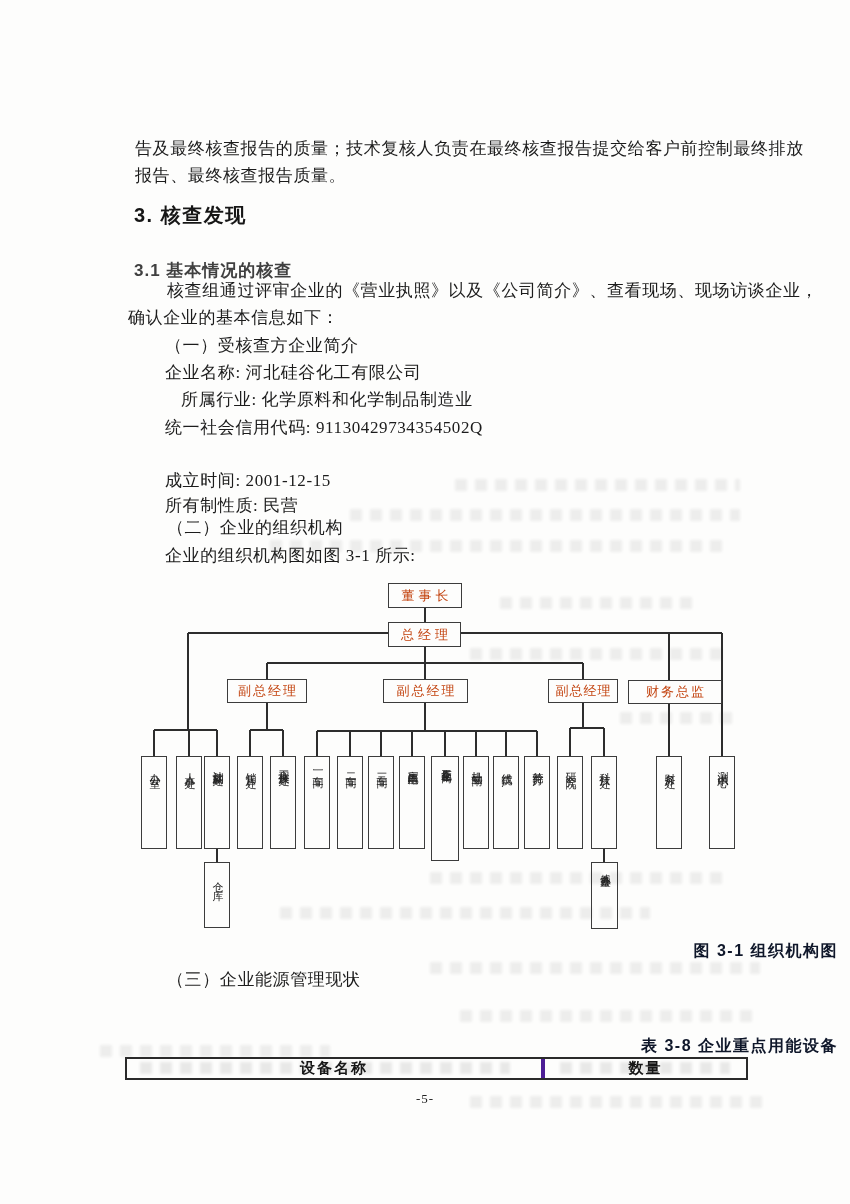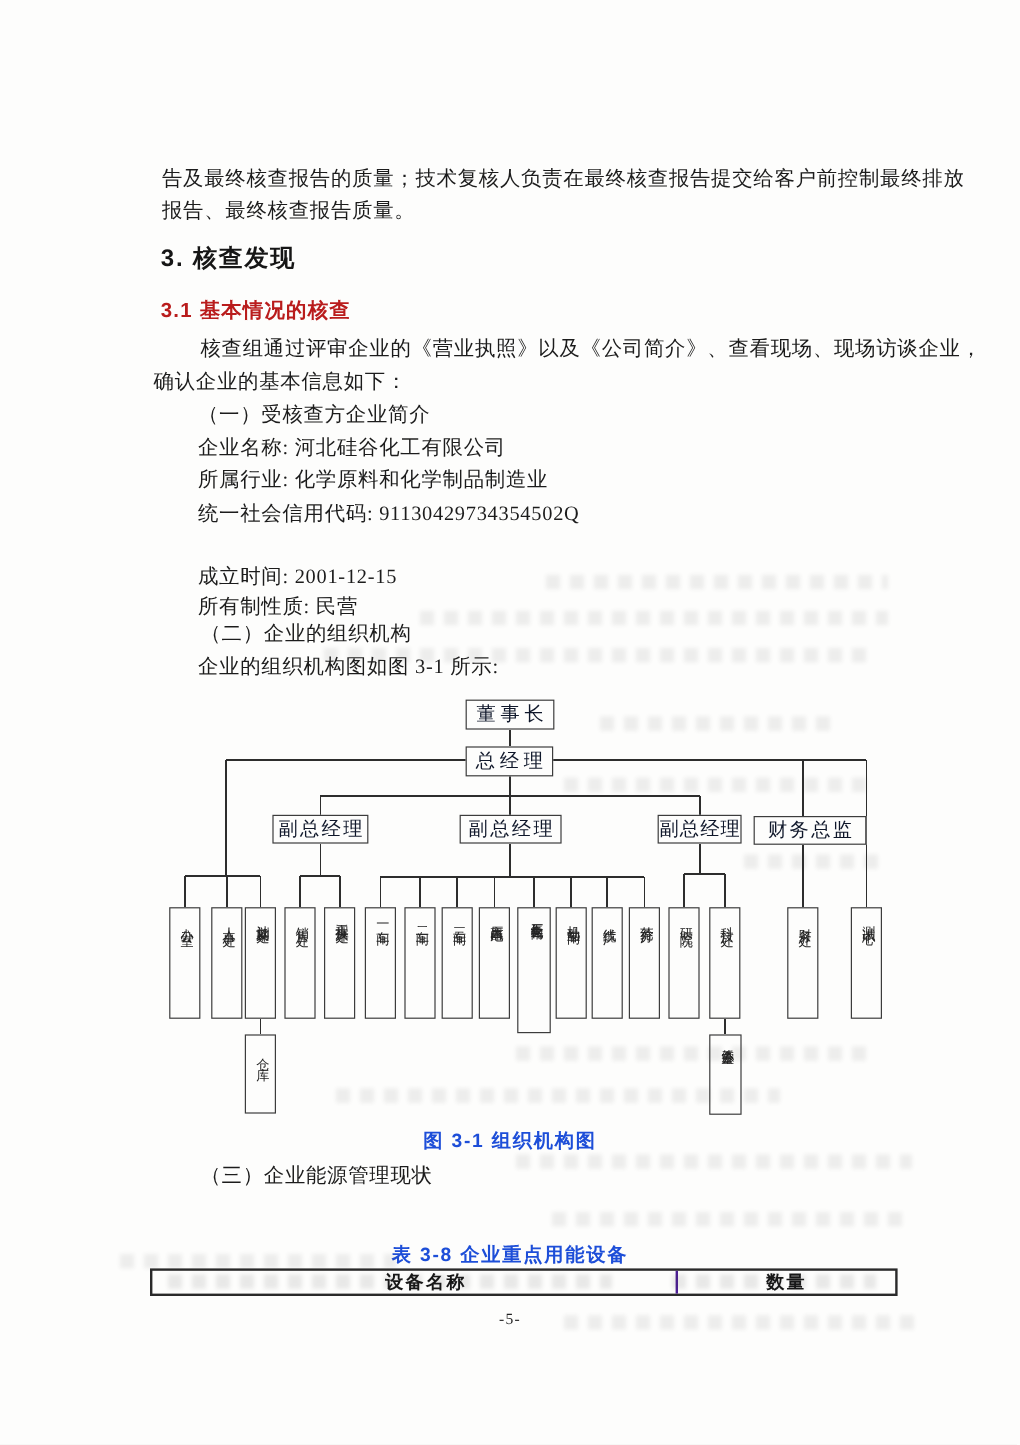--- a/index.html
+++ b/index.html
@@ -29,49 +29,50 @@
     white-space:nowrap;
     color:#161616;
   }
   .h2{
     position:absolute;
     font-family:"Liberation Sans","DejaVu Sans",sans-serif;
     font-weight:700;
     font-size:17px;
     letter-spacing:1px;
     white-space:nowrap;
-    color:#b91c1c;
+    color:#404040;
+    margin-top:12px;
   }
   .caption{
     position:absolute;
     left:12px;width:826px;
-    text-align:center;
+    text-align:right;
     font-family:"Liberation Sans","DejaVu Sans",sans-serif;
     font-weight:700;
     font-size:16px;
     letter-spacing:1.5px;
-    color:#1d4ed8;
+    color:#0f172a;
   }
   
   .org-chart{
     position:absolute;
     left:115px;top:575px;
     width:645px;height:360px;
   }
   .org-chart svg{position:absolute;left:0;top:0;shape-rendering:crispEdges;}
   .node{
     position:absolute;
     box-sizing:border-box;
     border:1.4px solid #3c3c3c;
     background:#fdfdfc;
     display:flex;align-items:center;justify-content:center;
-    font-size:16px;
+    font-size:13px;
     letter-spacing:4px;text-indent:4px;
     white-space:nowrap;
-    color:#0f172a;
+    color:#c2410c;
   }
   .vnode{
     position:absolute;
     box-sizing:border-box;
     border:1.4px solid #3c3c3c;
     background:#fdfdfc;
     writing-mode:vertical-rl;
     text-orientation:upright;
     font-size:11px;
     line-height:23px;       
@@ -86,22 +87,22 @@
     left:125px;top:1057px;
     width:623px;height:23px;
     box-sizing:border-box;
     border:2px solid #2a2a2a;
     display:flex;
     background:#fdfdfc;
   }
   .tbl .c1{
     box-sizing:border-box;
     width:418px;height:100%;
-    border-right:2px solid #4c1d95;
-    display:flex;align-items:center;justify-content:center;margin-left:20px;
+    border-right:4px solid #4c1d95;
+    display:flex;align-items:center;justify-content:center;
   }
   .tbl .c2{
     box-sizing:border-box;
     flex:1;height:100%;
     display:flex;align-items:center;justify-content:center;
   }
   .tbl .hdr{
     font-family:"Liberation Serif","DejaVu Serif",serif;
     font-weight:700;
     font-size:15px;
@@ -135,21 +136,21 @@
   <div class="bl" style="left:135px;top:166px">报告、最终核查报告质量。</div>
 
   <div class="h1" style="left:134px;top:202px">3. 核查发现</div>
   <div class="h2" style="left:134px;top:247px">3.1 基本情况的核查</div>
 
   <div class="bl" style="left:167px;top:281px">核查组通过评审企业的《营业执照》以及《公司简介》、查看现场、现场访谈企业，</div>
   <div class="bl" style="left:128px;top:308px">确认企业的基本信息如下：</div>
 
   <div class="bl" style="left:165px;top:336px">（一）受核查方企业简介</div>
   <div class="bl" style="left:165px;top:363px">企业名称: 河北硅谷化工有限公司</div>
-  <div class="bl" style="left:165px;top:390px">所属行业: 化学原料和化学制品制造业</div>
+  <div class="bl" style="left:181px;top:390px">所属行业: 化学原料和化学制品制造业</div>
   <div class="bl" style="left:165px;top:418px">统一社会信用代码: 91130429734354502Q</div>
   <div class="bl" style="left:165px;top:471px">成立时间: 2001-12-15</div>
   <div class="bl" style="left:165px;top:496px">所有制性质: 民营</div>
   <div class="bl" style="left:167px;top:518px">（二）企业的组织机构</div>
   <div class="bl" style="left:165px;top:546px">企业的组织机构图如图 3-1 所示:</div>
 
   <div class="org-chart">
     <svg width="645" height="360" viewBox="0 0 645 360">
       <path fill="none" stroke="#2d2d2d" stroke-width="1.5" d="
         M310 33 V47

